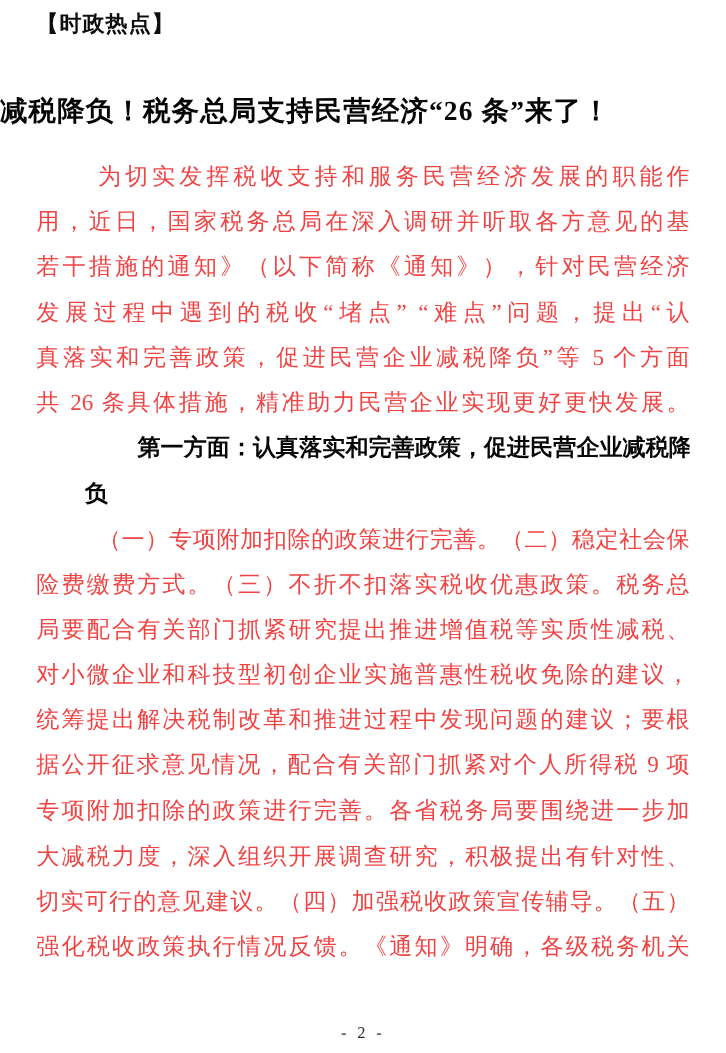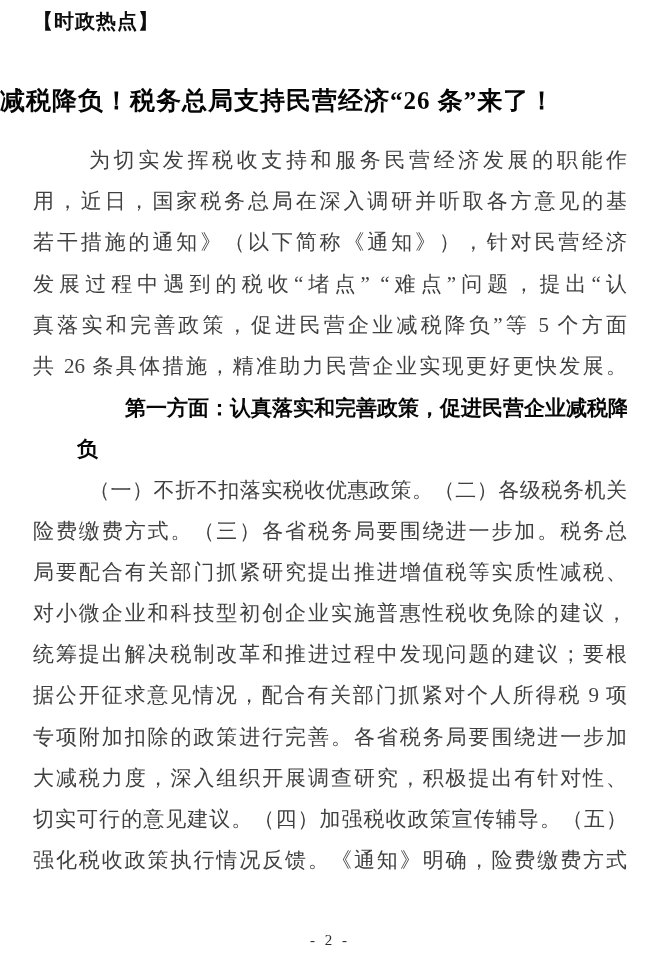--- a/index.html
+++ b/index.html
@@ -38,21 +38,21 @@
   .body-block {
     position: absolute;
     left: 33px;
     top: 140px;
     width: 594px;
   }
   .line {
     height: 41.2px;
     line-height: 41.2px;
     font-size: 21px;
-    color: #404040;
+    color: #ef4444;
     text-align: justify;
     text-align-last: justify;
     overflow: hidden;
     white-space: nowrap;
   }
   .line.indent { text-indent: 56px; }
   .line.heading {
     font-family: "Liberation Sans", "DejaVu Sans", sans-serif;
     font-weight: bold;
     color: #070707;
@@ -83,27 +83,27 @@
 
   <div class="body-block">
     <div class="line indent">为切实发挥税收支持和服务民营经济发展的职能作</div>
     <div class="line">用，近日，国家税务总局在深入调研并听取各方意见的基</div>
     <div class="line">若干措施的通知》（以下简称《通知》），针对民营经济</div>
     <div class="line">发展过程中遇到的税收“堵点” “难点”问题，提出“认</div>
     <div class="line">真落实和完善政策，促进民营企业减税降负”等 5 个方面</div>
     <div class="line">共 26 条具体措施，精准助力民营企业实现更好更快发展。</div>
     <div class="line heading indent">第一方面：认真落实和完善政策，促进民营企业减税降</div>
     <div class="line heading">负</div>
-    <div class="line indent">（一）不折不扣落实税收优惠政策。（二）各级税务机关</div>
-    <div class="line">险费缴费方式。（三）各省税务局要围绕进一步加。税务总</div>
+    <div class="line indent">（一）专项附加扣除的政策进行完善。（二）稳定社会保</div>
+    <div class="line">险费缴费方式。（三）不折不扣落实税收优惠政策。税务总</div>
     <div class="line">局要配合有关部门抓紧研究提出推进增值税等实质性减税、</div>
     <div class="line">对小微企业和科技型初创企业实施普惠性税收免除的建议，</div>
     <div class="line">统筹提出解决税制改革和推进过程中发现问题的建议；要根</div>
     <div class="line">据公开征求意见情况，配合有关部门抓紧对个人所得税 9 项</div>
     <div class="line">专项附加扣除的政策进行完善。各省税务局要围绕进一步加</div>
     <div class="line">大减税力度，深入组织开展调查研究，积极提出有针对性、</div>
     <div class="line">切实可行的意见建议。（四）加强税收政策宣传辅导。（五）</div>
-    <div class="line">强化税收政策执行情况反馈。《通知》明确，险费缴费方式</div>
+    <div class="line">强化税收政策执行情况反馈。《通知》明确，各级税务机关</div>
   </div>
 
   <div class="footer">- 2 -</div>
 
 </div>
 
 </body></html>

